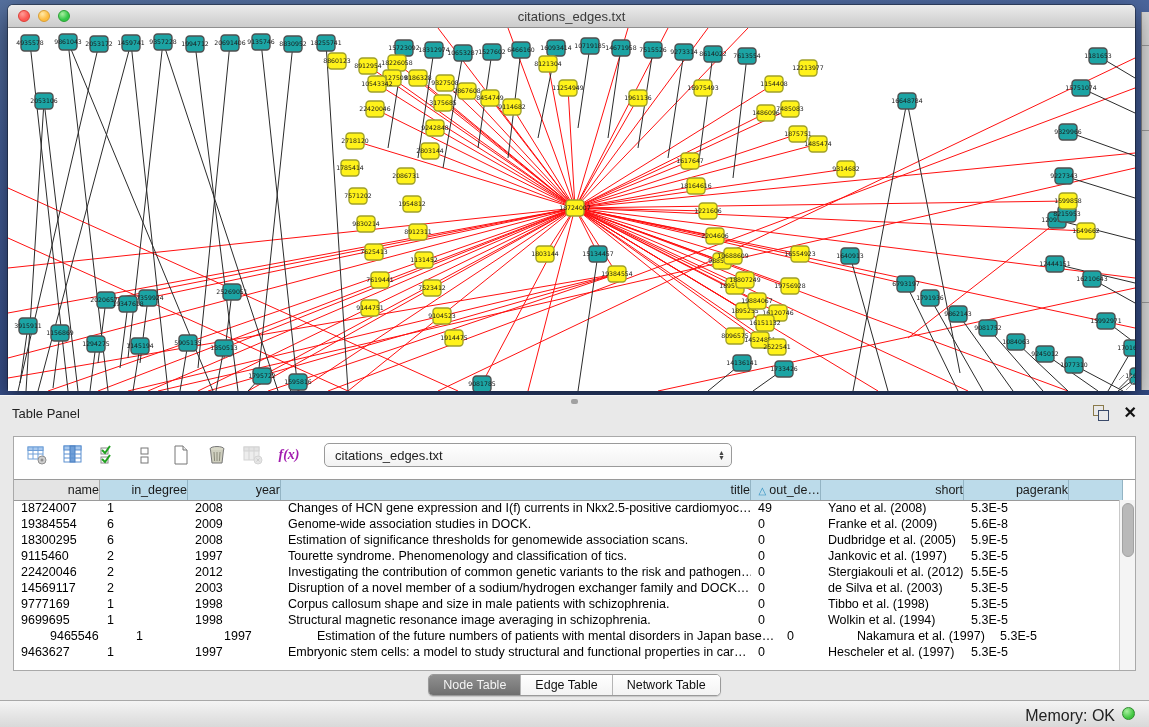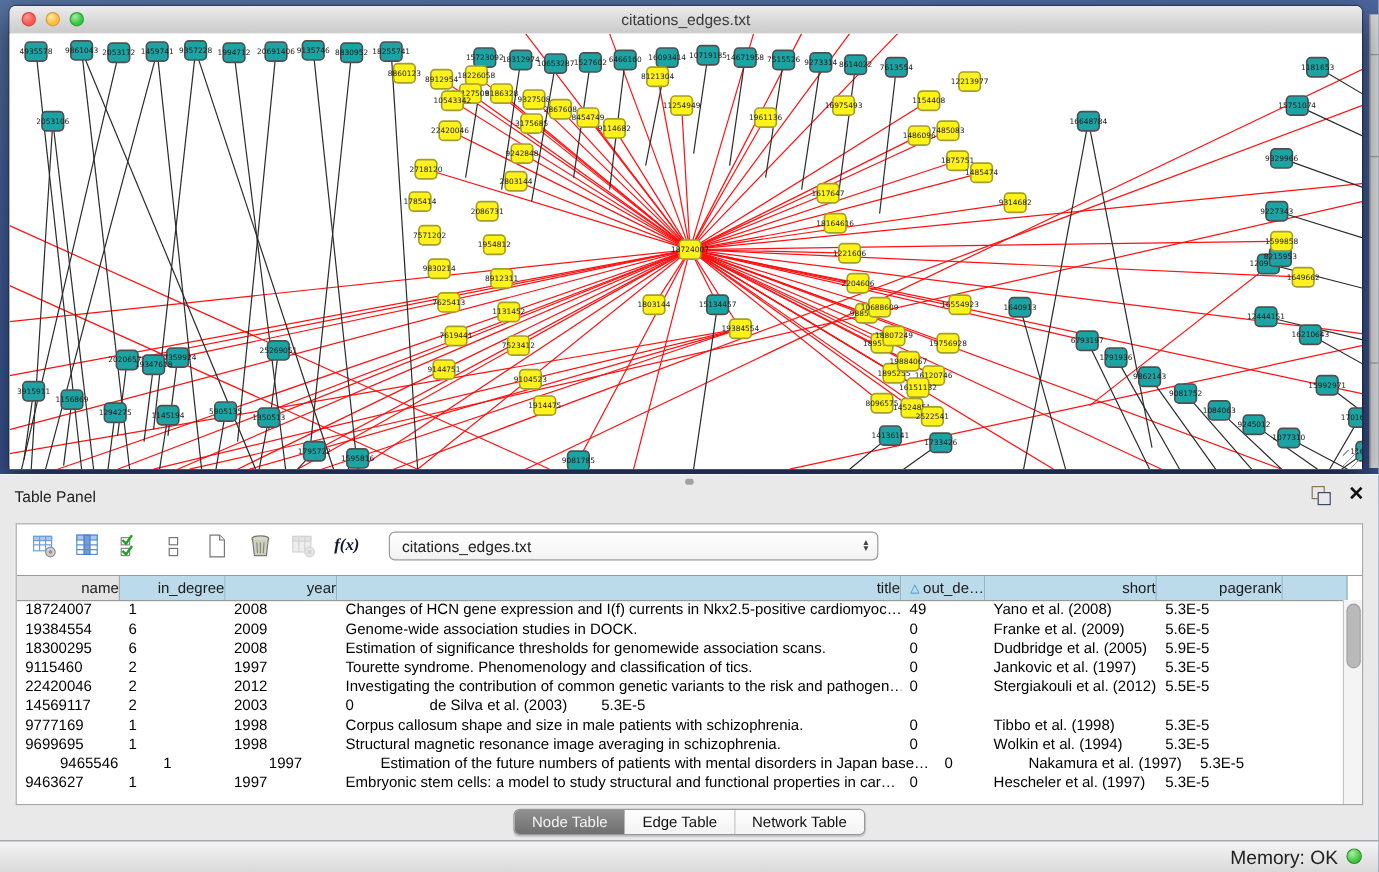--- a/index.html
+++ b/index.html
@@ -33,21 +33,21 @@
   .panel-header .spacer{flex:1;}
   .float-icon{width:18px;height:16px;position:relative;margin-right:14px;cursor:pointer;}
   .float-icon .sq1{position:absolute;left:1px;top:0;width:9px;height:9px;border:1.5px solid #8a7a4a;background:#e9e9e9;}
   .float-icon .sq2{position:absolute;left:6px;top:5px;width:9px;height:9px;border:1.5px solid #3a4a6a;background:#e9e9e9;}
   .close-x{font-size:16px;font-weight:bold;color:#111;cursor:pointer;line-height:16px;}
 
   .panel-body{position:absolute;left:13px;right:13px;top:40px;height:233px;background:#fff;border:1px solid #a9a9a9;}
   .toolbar{height:36px;display:flex;align-items:center;gap:14px;padding-left:12px;}
   .tbtn{width:22px;height:22px;display:flex;align-items:center;justify-content:center;cursor:pointer;}
   .tbtn svg{display:block;}
-  .fx{font-family:"Liberation Serif",serif;font-style:italic;font-weight:bold;font-size:14px;color:#0f172a;}
+  .fx{font-family:"Liberation Serif",serif;font-style:italic;font-weight:bold;font-size:14px;color:#a21caf;}
   .combo{margin-left:10px;width:390px;height:22px;border:1px solid #9a9a9a;border-radius:5px;
     background:linear-gradient(180deg,#ffffff,#f2f2f2);display:flex;align-items:center;padding:0 6px 0 10px;
     font-size:13px;color:#222;box-shadow:0 1px 0 rgba(255,255,255,.8);cursor:pointer;}
   .combo .cval{flex:1;}
   .combo .stepper{display:flex;flex-direction:column;line-height:5px;font-size:7px;color:#444;}
 
   .grid{position:absolute;left:0;right:0;top:42px;bottom:0;overflow:hidden;}
   .hdr-row{display:flex;height:20px;border-top:1px solid #9a9a9a;border-bottom:1px solid #9a9a9a;}
   .hdr-cell{box-sizing:border-box;height:20px;background:#bcdbea;border-right:1px solid #93b4c4;
     font-size:12.5px;color:#1a1a1a;display:flex;align-items:center;justify-content:flex-end;overflow:hidden;white-space:nowrap;}
@@ -858,21 +858,21 @@
               <div class="tcell" style="width: 143px;">Yano et al. (2008)</div>
               <div class="tcell" style="width: 105px;">5.3E-5</div>
             </div>
             <div class="trow">
               <div class="tcell" style="width: 86px;">19384554</div>
               <div class="tcell" style="width: 88px;">6</div>
               <div class="tcell" style="width: 93px;">2009</div>
               <div class="tcell" style="width: 470px;">Genome-wide association studies in DOCK.</div>
               <div class="tcell" style="width: 70px;">0</div>
               <div class="tcell" style="width: 143px;">Franke et al. (2009)</div>
-              <div class="tcell" style="width: 105px;">5.6E-5</div>
+              <div class="tcell" style="width: 105px;">5.6E-8</div>
             </div>
             <div class="trow">
               <div class="tcell" style="width: 86px;">18300295</div>
               <div class="tcell" style="width: 88px;">6</div>
               <div class="tcell" style="width: 93px;">2008</div>
               <div class="tcell" style="width: 470px;">Estimation of significance thresholds for genomewide association scans.</div>
               <div class="tcell" style="width: 70px;">0</div>
               <div class="tcell" style="width: 143px;">Dudbridge et al. (2005)</div>
               <div class="tcell" style="width: 105px;">5.9E-5</div>
             </div>
@@ -891,20 +891,21 @@
               <div class="tcell" style="width: 93px;">2012</div>
               <div class="tcell" style="width: 470px;">Investigating the contribution of common genetic variants to the risk and pathogen…</div>
               <div class="tcell" style="width: 70px;">0</div>
               <div class="tcell" style="width: 143px;">Stergiakouli et al. (2012)</div>
               <div class="tcell" style="width: 105px;">5.5E-5</div>
             </div>
             <div class="trow">
               <div class="tcell" style="width: 86px;">14569117</div>
               <div class="tcell" style="width: 88px;">2</div>
               <div class="tcell" style="width: 93px;">2003</div>
+              <div class="tcell" style="width: 470px;">Disruption of a novel member of a sodium/hydrogen exchanger family and DOCK…</div>
               <div class="tcell" style="width: 70px;">0</div>
               <div class="tcell" style="width: 143px;">de Silva et al. (2003)</div>
               <div class="tcell" style="width: 105px;">5.3E-5</div>
             </div>
             <div class="trow">
               <div class="tcell" style="width: 86px;">9777169</div>
               <div class="tcell" style="width: 88px;">1</div>
               <div class="tcell" style="width: 93px;">1998</div>
               <div class="tcell" style="width: 470px;">Corpus callosum shape and size in male patients with schizophrenia.</div>
               <div class="tcell" style="width: 70px;">0</div>

